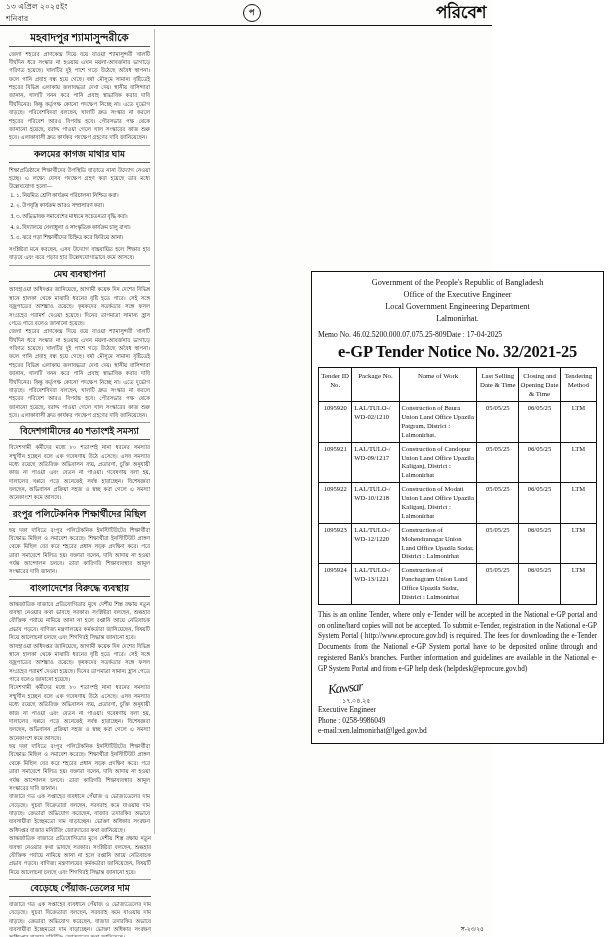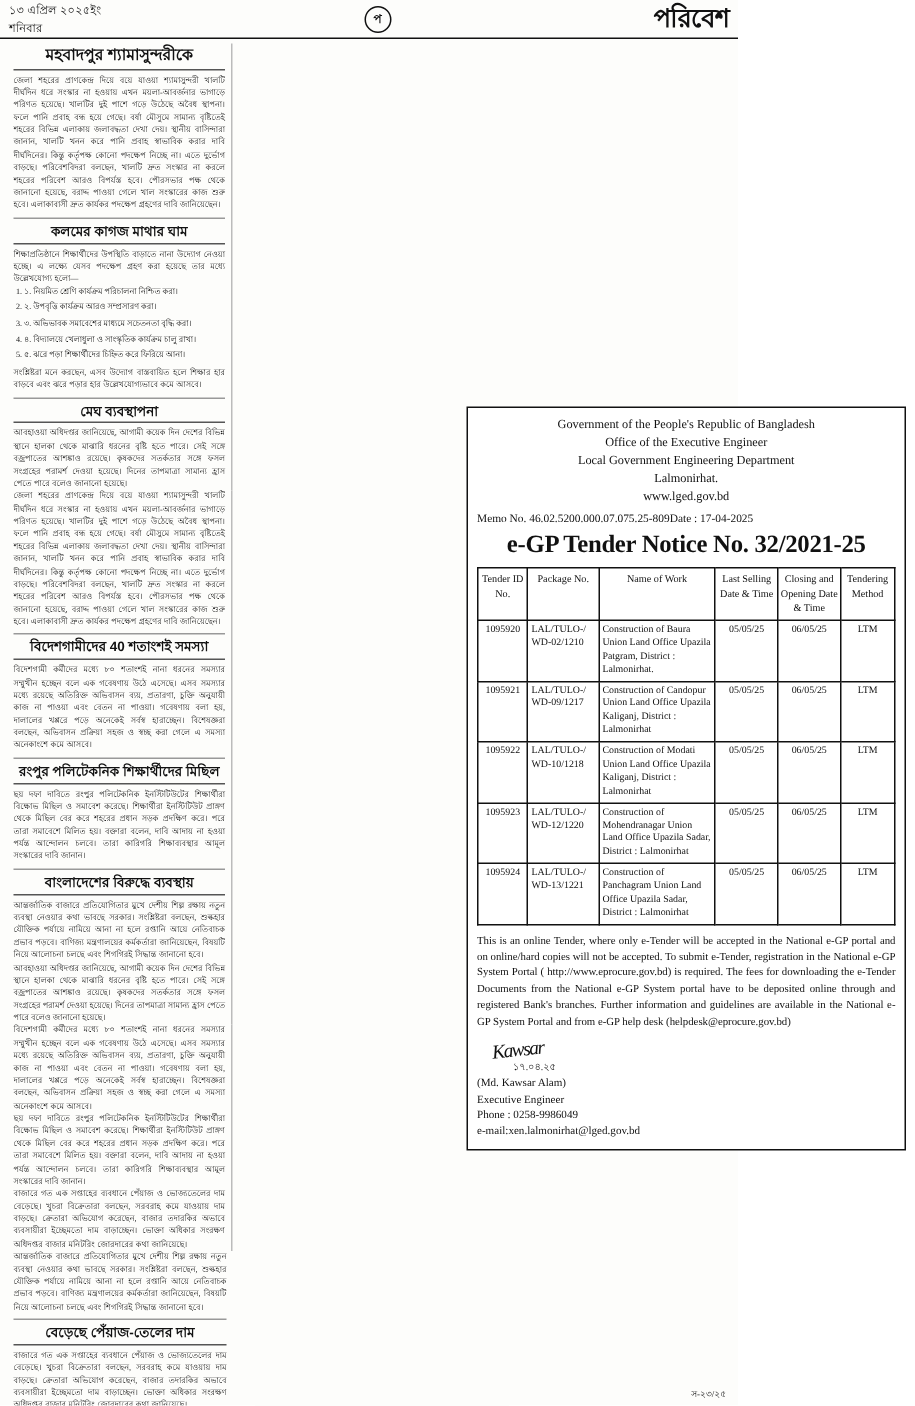--- a/index.html
+++ b/index.html
@@ -253,21 +253,20 @@
       <div class="body-text">বাজারে গত এক সপ্তাহের ব্যবধানে পেঁয়াজ ও ভোজ্যতেলের দাম বেড়েছে। খুচরা বিক্রেতারা বলছেন, সরবরাহ কমে যাওয়ায় দাম বাড়ছে। ক্রেতারা অভিযোগ করেছেন, বাজার তদারকির অভাবে ব্যবসায়ীরা ইচ্ছেমতো দাম বাড়াচ্ছেন। ভোক্তা অধিকার সংরক্ষণ অধিদপ্তর বাজার মনিটরিং জোরদারের কথা জানিয়েছে।</div>
     </div>
   </div>
 
   <div class="notice">
     <div class="notice-head">
       <div class="l1">Government of the People's Republic of Bangladesh</div>
       <div>Office of the Executive Engineer</div>
       <div>Local Government Engineering Department</div>
       <div>Lalmonirhat.</div>
-      <div class="l5">www.lged.gov.bd</div>
     </div>
 
     <div class="memo-row">
       <span>Memo No. 46.02.5200.000.07.075.25-809</span>
       <span>Date : 17-04-2025</span>
     </div>
 
     <div class="notice-title">e-GP Tender Notice No. 32/2021-25</div>
 
     <table class="tender">
@@ -323,21 +322,20 @@
           <td class="c">LTM</td>
         </tr>
       </tbody>
     </table>
 
     <div class="notice-foot">This is an online Tender, where only e-Tender will be accepted in the National e-GP portal and on online/hard copies will not be accepted. To submit e-Tender, registration in the National e-GP System Portal ( http://www.eprocure.gov.bd) is required. The fees for downloading the e-Tender Documents from the National e-GP System portal have to be deposited online through and registered Bank's branches. Further information and guidelines are available in the National e-GP System Portal and from e-GP help desk (helpdesk@eprocure.gov.bd)</div>
 
     <div class="sig-block">
       <span class="sig-scribble">Kawsar</span>
       <span class="sig-date">১৭.০৪.২৫</span>
-      <div>(Md. Kawsar Alam)</div>
       <div>Executive Engineer</div>
       <div>Phone : 0258-9986049</div>
       <div>e-mail:xen.lalmonirhat@lged.gov.bd</div>
     </div>
   </div>
 
   <div class="page-foot">স-২৩/২৫</div>
 </div>
 
 </body></html>

